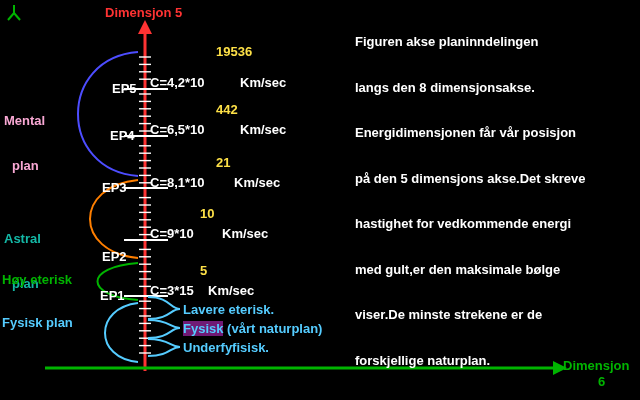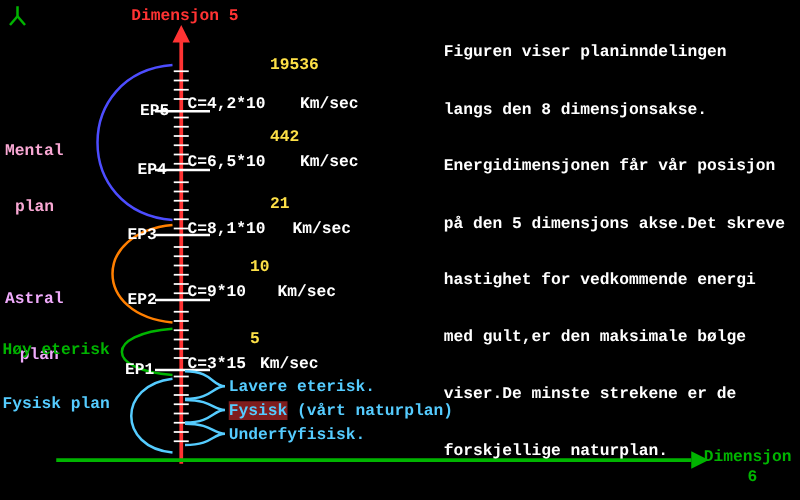--- a/index.html
+++ b/index.html
@@ -1,28 +1,28 @@
 <!DOCTYPE html>
 <html><head>
 <meta charset="utf-8">
 <style>
   html,body{margin:0;padding:0;background:#000;}
   #screen{
     position:relative;width:640px;height:400px;background:#000;overflow:hidden;
-    font-family:Liberation Mono, monospace;font-weight:bold;font-size:13px;line-height:14px;
+    font-family:Liberation Sans, sans-serif;font-weight:bold;font-size:13px;line-height:14px;
   }
   .t{position:absolute;white-space:pre;}
   .white{color:#FFFFFF;}
   .yellow{color:#fde047;}
   .red{color:#FF3333;}
   .green{color:#00B400;}
   .blue{color:#f9a8d4;}
-  .orange{color:#f0abfc;text-align:center;}
+  .orange{color:#14b8a6;}
   .cyan{color:#55CCFF;}
-  .hl{background:#7f1d1d;}
+  .hl{background:#701a75;}
   #para div{height:17.5px;}
   svg{position:absolute;left:0;top:0;}
 </style>
 </head>
 <body>
 
 <div id="screen">
 
   <svg width="640" height="400" viewBox="0 0 640 400">
 
@@ -97,21 +97,21 @@
     <g stroke="#00B400" stroke-width="2" fill="none">
       <line x1="14" y1="5" x2="14" y2="13"></line>
       <line x1="14" y1="13" x2="8" y2="20"></line>
       <line x1="14" y1="13" x2="20" y2="20"></line>
     </g>
   </svg>
 
   <div class="t red" style="left:105px;top:6px">Dimensjon 5</div>
 
   <div id="para" class="t white" style="left:355px;top:7px">
-    <div>Figuren viser planinndelingen</div>
+    <div>Figuren akse planinndelingen</div>
     <div>langs den 8 dimensjonsakse.</div>
     <div>Energidimensjonen får vår posisjon</div>
     <div>på den 5 dimensjons akse.Det skreve</div>
     <div>hastighet for vedkommende energi</div>
     <div>med gult,er den maksimale bølge</div>
     <div>viser.De minste strekene er de</div>
     <div>forskjellige naturplan.</div>
   </div>
 
   <div class="t blue" style="left:4px;top:86px">
@@ -137,21 +137,21 @@
     <div class="t yellow" style="left:216px;top:103px">442</div>
     <div class="t white" style="left:240px;top:123px">Km/sec</div>
   </div>
   <div>
     <div class="t white" style="left:102px;top:181px">EP3</div>
     <div class="t white" style="left:150px;top:176px">C=8,1*10</div>
     <div class="t yellow" style="left:216px;top:156px">21</div>
     <div class="t white" style="left:234px;top:176px">Km/sec</div>
   </div>
   <div>
-    <div class="t white" style="left:102px;top:233px">EP2</div>
+    <div class="t white" style="left:102px;top:250px">EP2</div>
     <div class="t white" style="left:150px;top:227px">C=9*10</div>
     <div class="t yellow" style="left:200px;top:207px">10</div>
     <div class="t white" style="left:222px;top:227px">Km/sec</div>
   </div>
   <div>
     <div class="t white" style="left:100px;top:289px">EP1</div>
     <div class="t white" style="left:150px;top:284px">C=3*15</div>
     <div class="t yellow" style="left:200px;top:264px">5</div>
     <div class="t white" style="left:208px;top:284px">Km/sec</div>
   </div>

